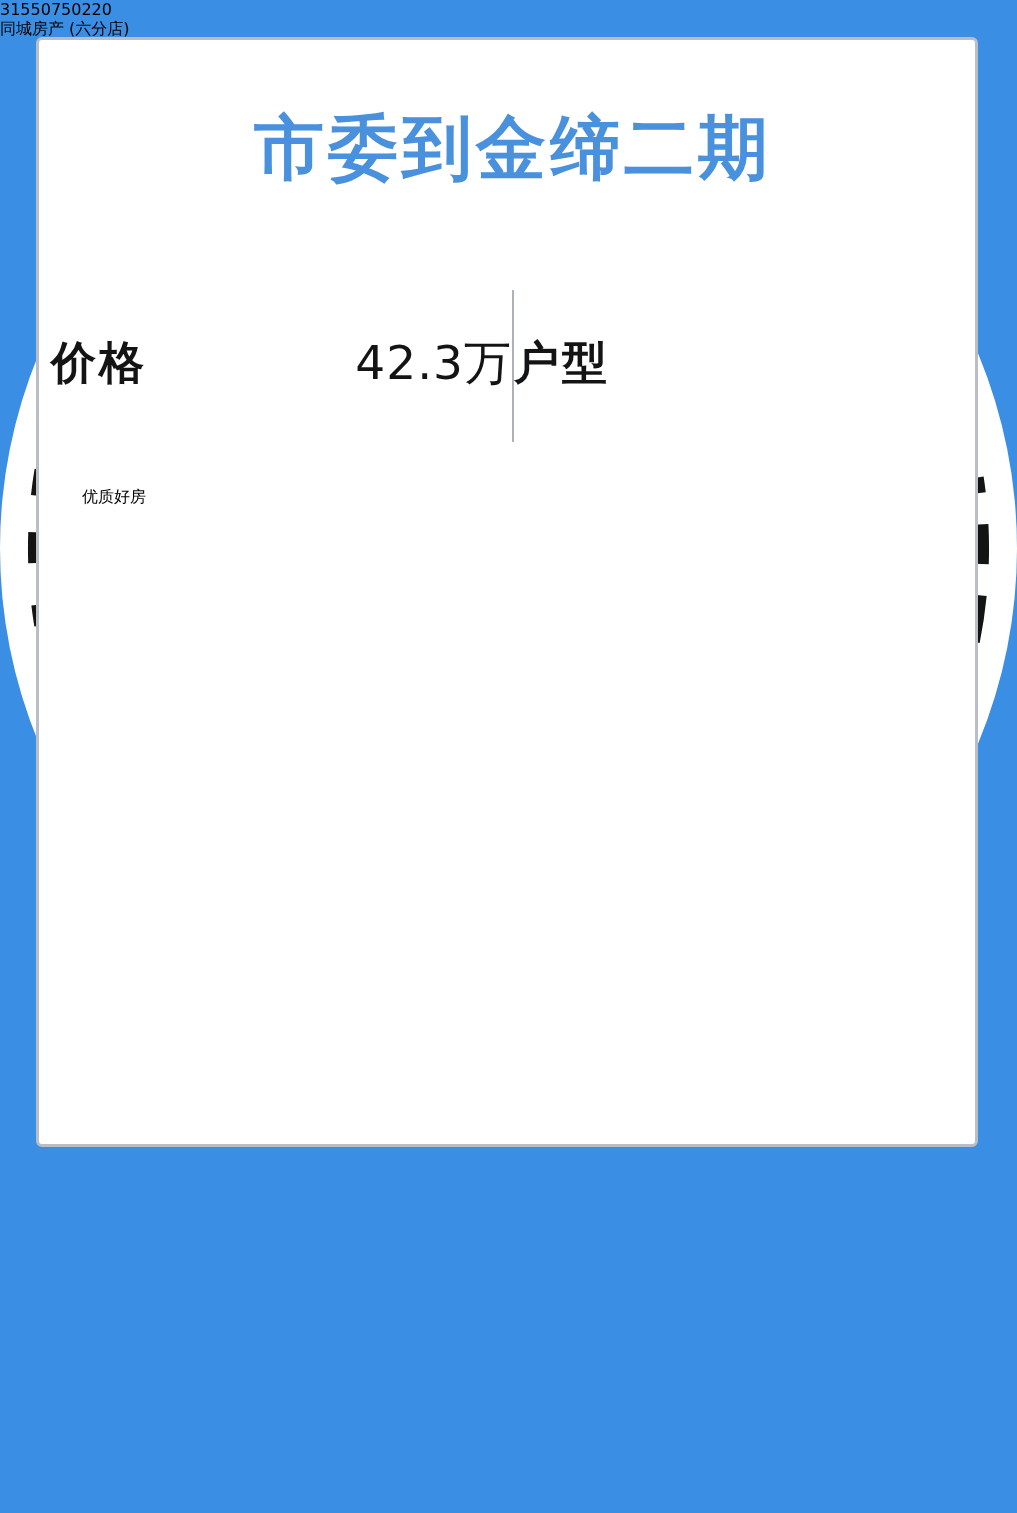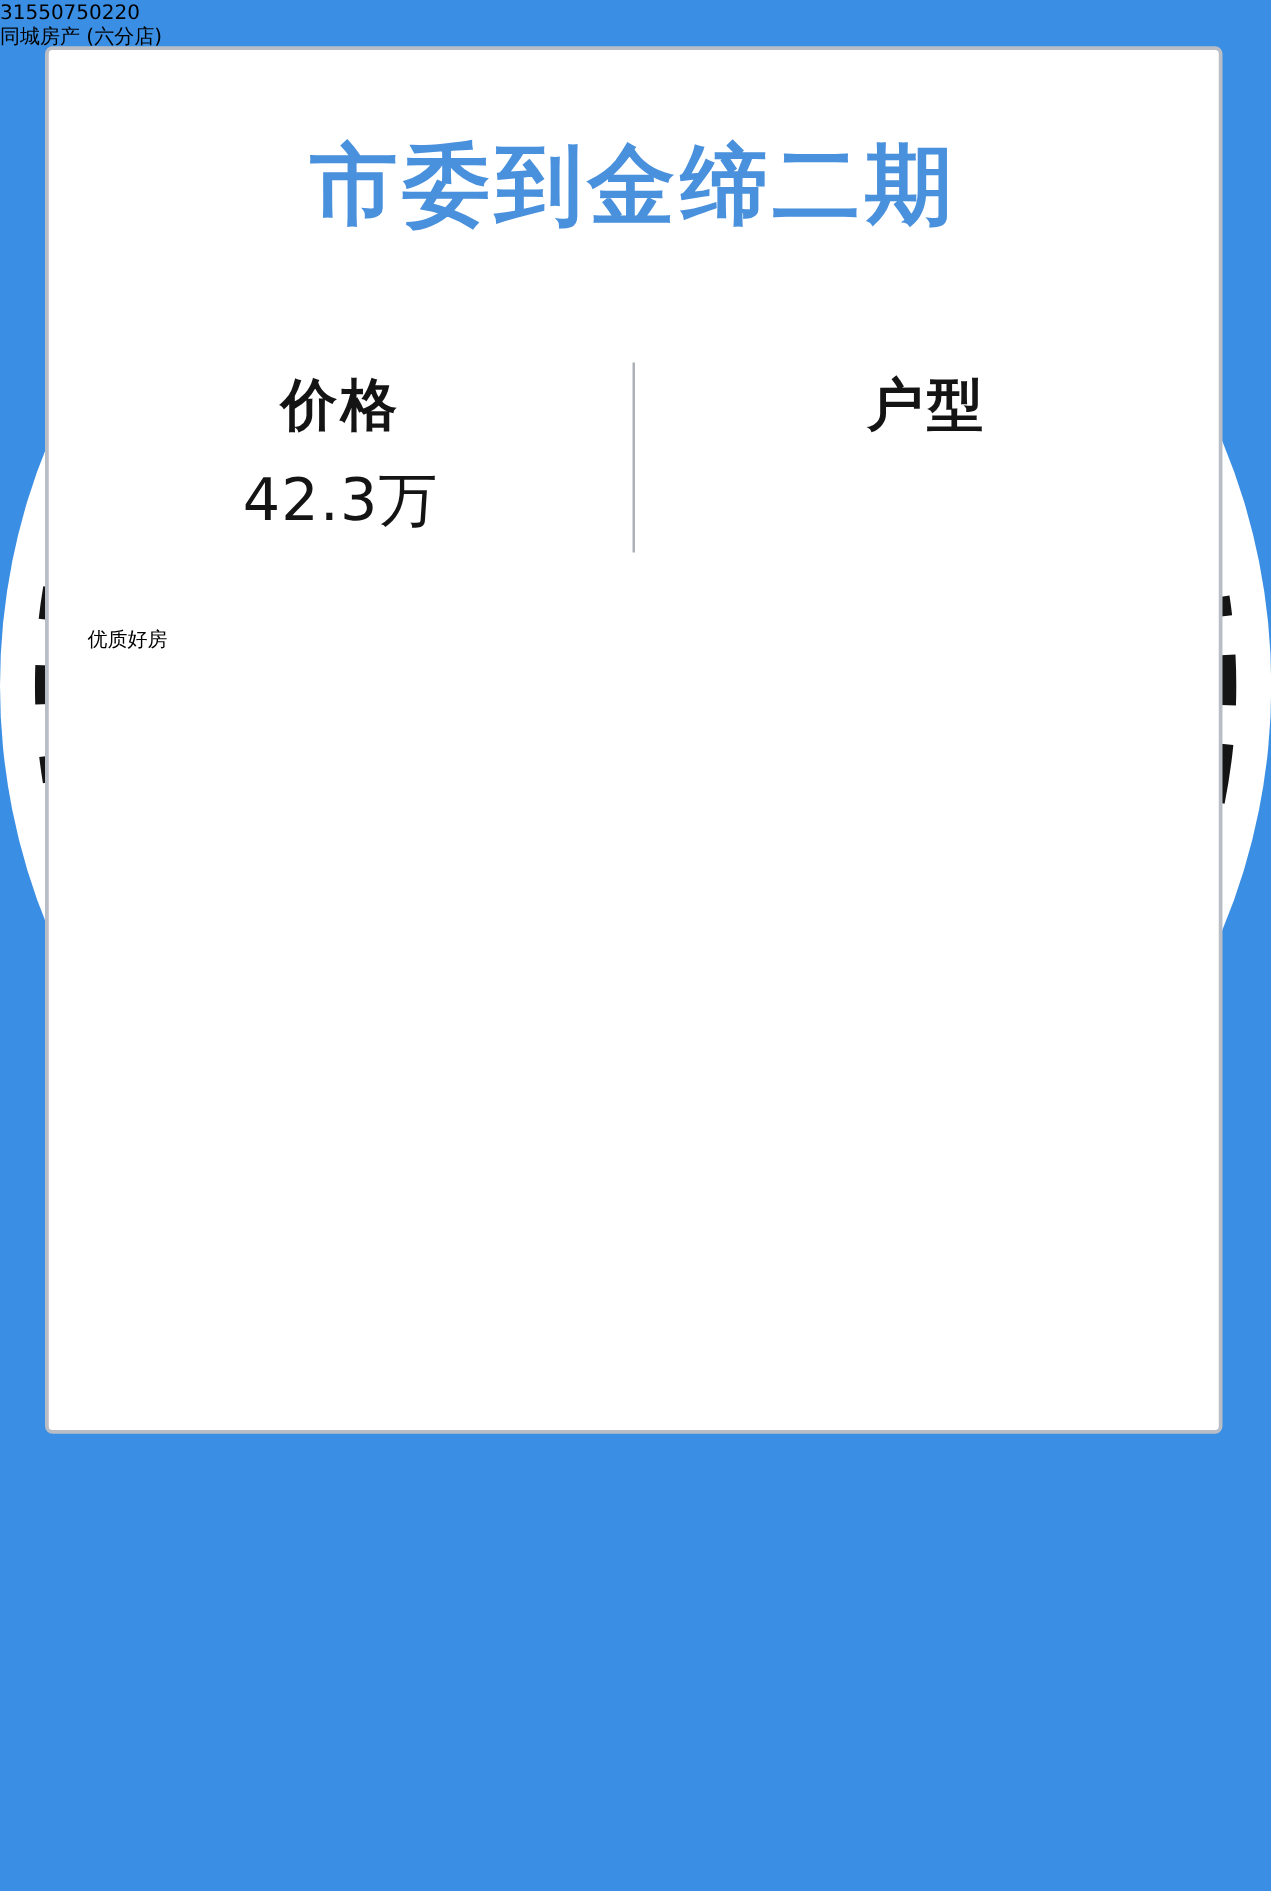--- a/index.html
+++ b/index.html
@@ -6,31 +6,31 @@
     --bg-blue:#3a8ee3; --title-blue:#4a91dd; --badge-blue:#2f96ea;
     --text-dark:#141414; --white:#ffffff; --wechat-green:#21b24a;
   }
   *{margin:0;padding:0;box-sizing:border-box;}
   html,body{width:1017px;}
   body{font-family:"DejaVu Sans","Liberation Sans",sans-serif;}
   .poster{position:relative;width:1017px;height:1513px;background:var(--bg-blue);overflow:hidden;}
 
   
   .card{position:absolute;left:36px;top:37px;width:942px;height:1110px;background:#fff;
-        border:3px solid #b9bec6;border-radius:6px;}
+        border:3px solid #b9bec6;border-radius:6px;padding-left:12px;}
   .title{margin-top:62px;text-align:center;font-size:70px;font-weight:bold;color:var(--title-blue);letter-spacing:4px;}
 
   .stats{display:flex;margin:78px 0 0 0;height:168px;}
-  .stat{flex:1;display:flex;flex-direction:column;align-items:center;justify-content:space-between;padding:4px 0 10px;margin-top:16px;}
+  .stat{flex:1;display:flex;align-items:center;justify-content:space-between;padding:4px 0 10px;margin-top:16px;}
   .stat + .stat{border-left:2px solid #aeb2b8;align-items:center;}
   .stat .label{font-size:45px;font-weight:bold;color:var(--text-dark);letter-spacing:3px;}
   .stat .value{font-size:47px;font-weight:500;color:var(--text-dark);letter-spacing:1px;}
   .stat .value sup{font-size:26px;vertical-align:super;}
 
-  .photos{display:flex;gap:12px;padding:0 31px;margin-top:60px;}
+  .photos{display:flex;gap:12px;padding:0 31px;margin-top:45px;}
   .photo{position:relative;overflow:hidden;border-radius:2px;}
   .photo-living{width:568px;height:581px;}
   .photos-right{display:flex;flex-direction:column;gap:12px;width:300px;}
   .photo-bedroom{width:300px;height:284px;}
   .photo-study{width:300px;height:283px;}
   .shape{position:absolute;}
 
   
   .photo-living{background:linear-gradient(180deg,#e6e0d2 0%,#e9e3d5 34%,#e3dcc9 52%,#c8b априори;}
   .photo-living{background:linear-gradient(180deg,#e6e0d2 0%,#e9e3d5 34%,#e3dcc9 52%,#c9b692 62%,#b7a07a 100%);}

